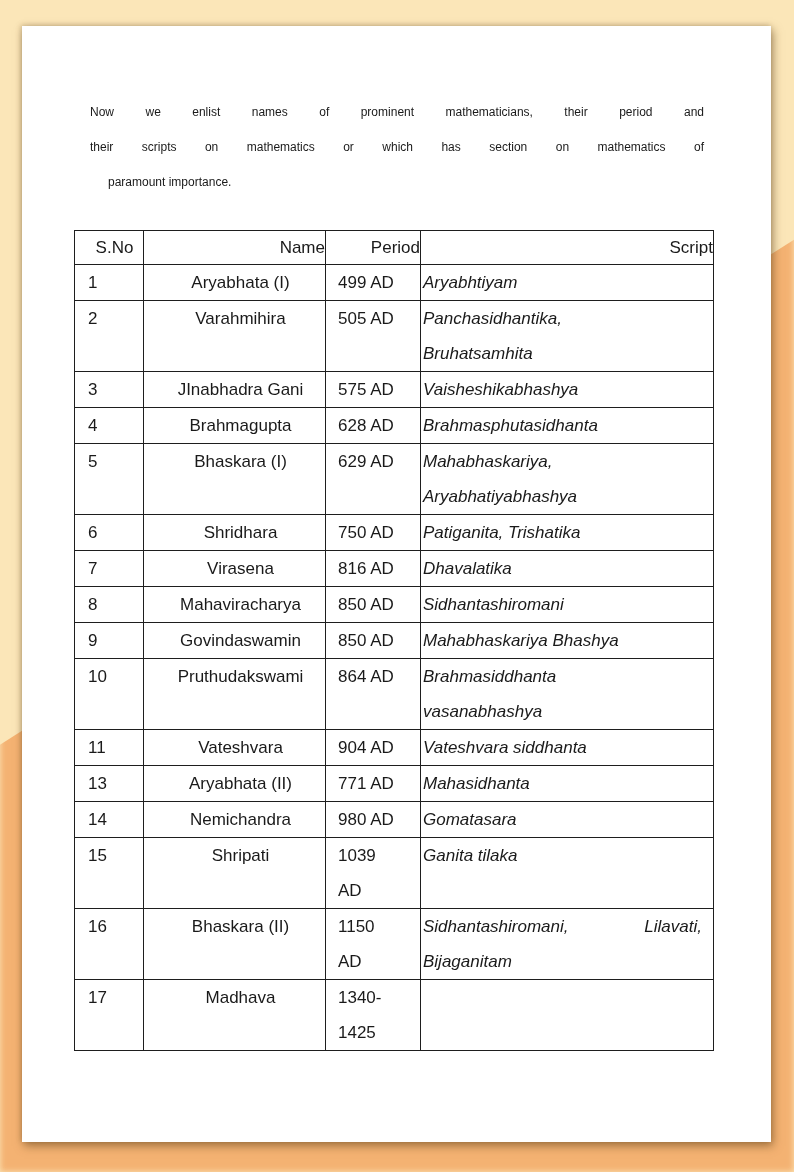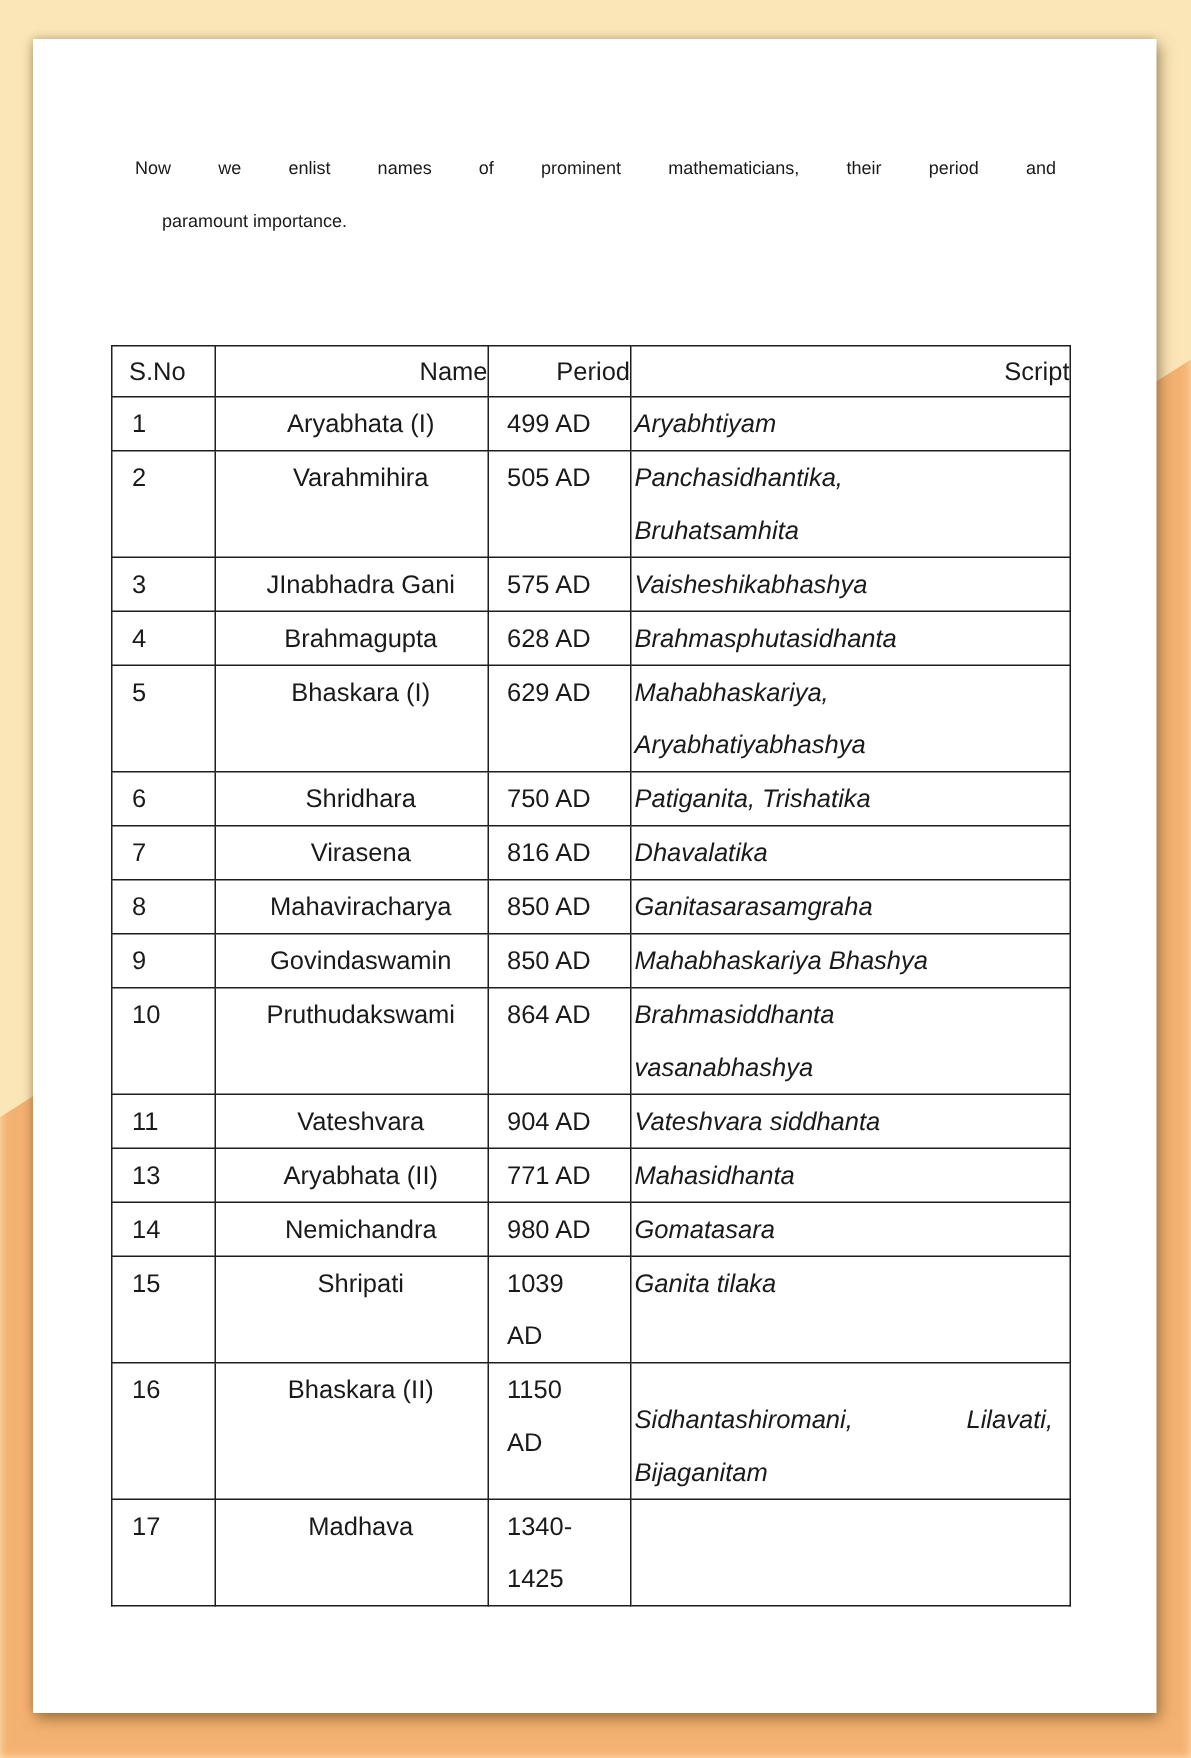--- a/index.html
+++ b/index.html
@@ -51,37 +51,38 @@
     vertical-align: top;
     overflow: hidden;
   }
   .math-table th {
     font-weight: normal;
     height: 33px;
     line-height: 33px;
     padding: 0;
     text-align: right;
   }
-  .math-table th.h-sno { text-align: left; padding-left: 11px; }
+  .math-table th.h-sno { text-align: center; padding-left: 11px; }
   .math-table td { line-height: 35px; padding: 0; }
   td.c-sno  { padding-left: 13px; }
   td.c-name { padding-left: 12px; text-align: center; }
   td.c-period { padding-left: 12px; }
   td.c-script { padding-left: 2px; padding-right: 11px; font-style: italic; }
   td .line { line-height: 35px; }
-  td .line.spread { text-align: justify; text-align-last: justify; margin-top: 20px; }
+  td .line.spread { text-align: justify; text-align-last: justify; }
 </style>
 </head>
 <body style="--bg-top: #FBE6B8; --bg-bottom: #F4B272; --page: #FFFFFF; --text: #1A1A1A; --border: #1E1E1E;">
 
 <div class="bg-dark"></div>
 
 <div class="page">
   <div class="intro">
       <div class="intro-line">Now we enlist names of prominent mathematicians, their period and</div>
+      <div class="intro-line">their scripts on mathematics or which has section on mathematics of</div>
       <div class="intro-line last">paramount importance.</div>
     </div>
 
   <table class="math-table">
     <colgroup>
       <col style="width:69px">
       <col style="width:182px">
       <col style="width:95px">
       <col style="width:293px">
     </colgroup>
@@ -166,21 +167,21 @@
             <div class="line">Dhavalatika</div>
           </td>
         </tr>
         <tr>
           <td class="c-sno">8</td>
           <td class="c-name">Mahaviracharya</td>
           <td class="c-period">
             <div class="line">850 AD</div>
           </td>
           <td class="c-script">
-            <div class="line">Ganitasarasamgraha</div>
+            <div class="line">Sidhantashiromani</div>
           </td>
         </tr>
         <tr>
           <td class="c-sno">9</td>
           <td class="c-name">Govindaswamin</td>
           <td class="c-period">
             <div class="line">850 AD</div>
           </td>
           <td class="c-script">
             <div class="line">Mahabhaskariya Bhashya</div>

